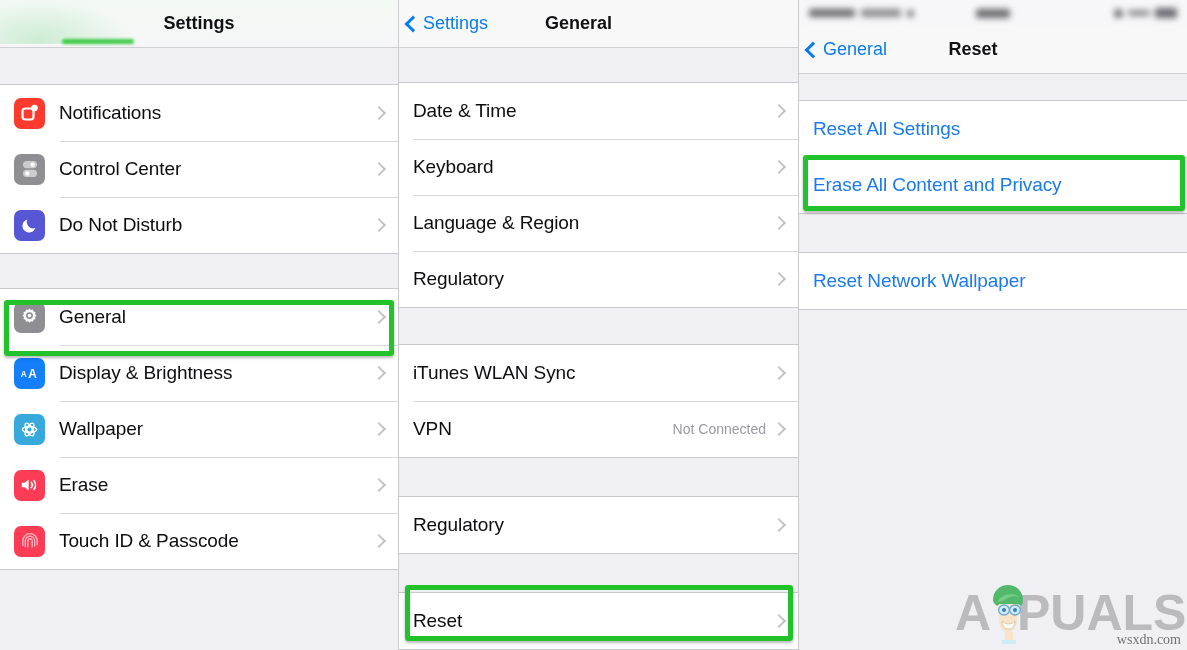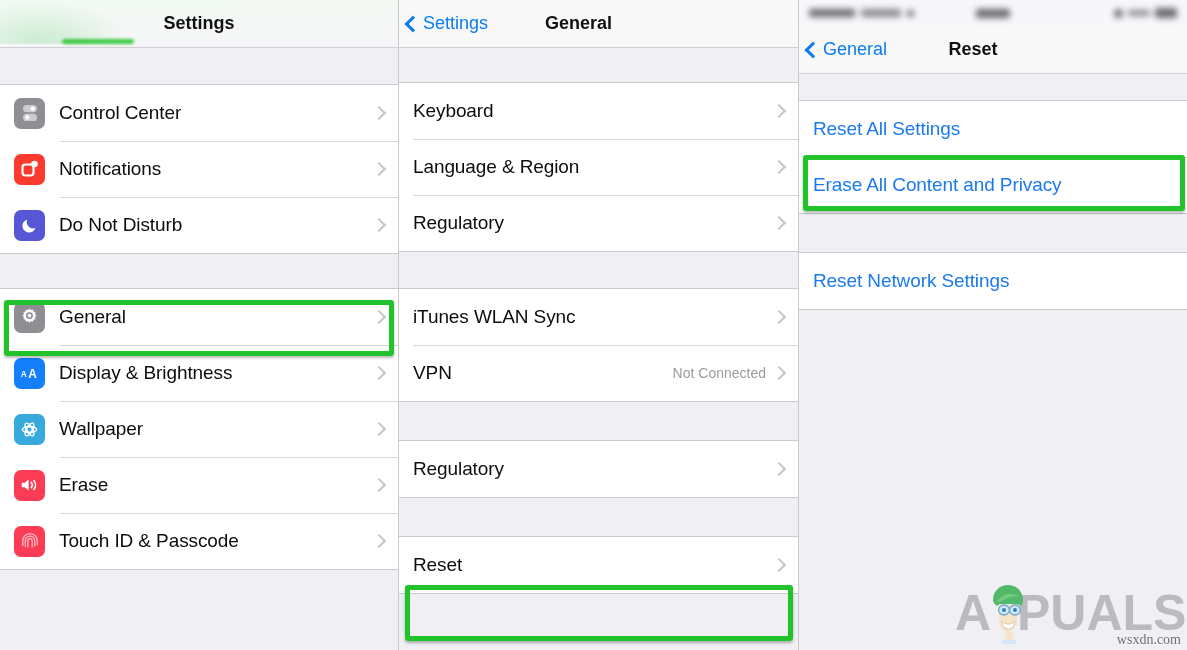--- a/index.html
+++ b/index.html
@@ -220,40 +220,40 @@
       <div class="resid-green"></div>
       <div class="nav-title">Settings</div>
     </div>
 
     <div class="scroll">
 
       <div class="gap" style="height:36px"></div>
 
       <div class="group">
         <div class="row">
+          <span class="icon ic-notifications">
+            <svg width="20" height="20" viewBox="0 0 20 20">
+              <rect x="2.5" y="5.5" width="11" height="11" rx="3" fill="none" stroke="#ffffff" stroke-width="2.2"></rect>
+              <circle cx="14.5" cy="5" r="3.3" fill="#ffffff"></circle>
+            </svg>
+          </span>
+          <span class="row-label">Notifications</span>
+          <span class="chev"></span>
+        </div>
+
+        <div class="row">
           <span class="icon ic-control">
             <svg width="20" height="20" viewBox="0 0 20 20">
               <rect x="3" y="2" width="14" height="7.2" rx="3.6" fill="#ffffff" opacity=".55"></rect>
               <rect x="3" y="10.8" width="14" height="7.2" rx="3.6" fill="#ffffff" opacity=".55"></rect>
               <circle cx="12.7" cy="5.6" r="2.2" fill="#ffffff"></circle>
               <circle cx="7.3" cy="14.4" r="2.2" fill="#ffffff"></circle>
             </svg>
           </span>
           <span class="row-label">Control Center</span>
-          <span class="chev"></span>
-        </div>
-
-        <div class="row">
-          <span class="icon ic-notifications">
-            <svg width="20" height="20" viewBox="0 0 20 20">
-              <rect x="2.5" y="5.5" width="11" height="11" rx="3" fill="none" stroke="#ffffff" stroke-width="2.2"></rect>
-              <circle cx="14.5" cy="5" r="3.3" fill="#ffffff"></circle>
-            </svg>
-          </span>
-          <span class="row-label">Notifications</span>
           <span class="chev"></span>
         </div>
 
         <div class="row">
           <span class="icon ic-dnd">
             <svg width="20" height="20" viewBox="0 0 20 20">
               <path d="M15.4 12.8A6.2 6.2 0 0 1 7.3 4.6a6.6 6.6 0 1 0 8.1 8.2z" fill="#ffffff"></path>
             </svg>
           </span>
           <span class="row-label">Do Not Disturb</span>
@@ -350,20 +350,24 @@
         <span>Settings</span>
       </div>
       <div class="nav-title offset">General</div>
     </div>
 
     <div class="scroll">
 
       <div class="gap" style="height:34px"></div>
 
       <div class="group">
+        <div class="row noicon">
+          <span class="row-label">Date &amp; Time</span>
+          <span class="chev"></span>
+        </div>
         <div class="row noicon">
           <span class="row-label">Keyboard</span>
           <span class="chev"></span>
         </div>
         <div class="row noicon">
           <span class="row-label">Language &amp; Region</span>
           <span class="chev"></span>
         </div>
         <div class="row noicon">
           <span class="row-label">Regulatory</span>
@@ -443,21 +447,21 @@
         </div>
         <div class="row noicon">
           <span class="row-label link">Erase All Content and Privacy</span>
         </div>
       </div>
 
       <div class="gap" style="height:38px"></div>
 
       <div class="group">
         <div class="row noicon">
-          <span class="row-label link">Reset Network Settings</span>
+          <span class="row-label link">Reset Network Wallpaper</span>
         </div>
       </div>
 
       <div class="gap" style="height:38px"></div>
 
     </div>
 
     <div class="hl" style="left:4px; top:155px; width:382px; height:56px;"></div>
 
     <div class="watermark">

